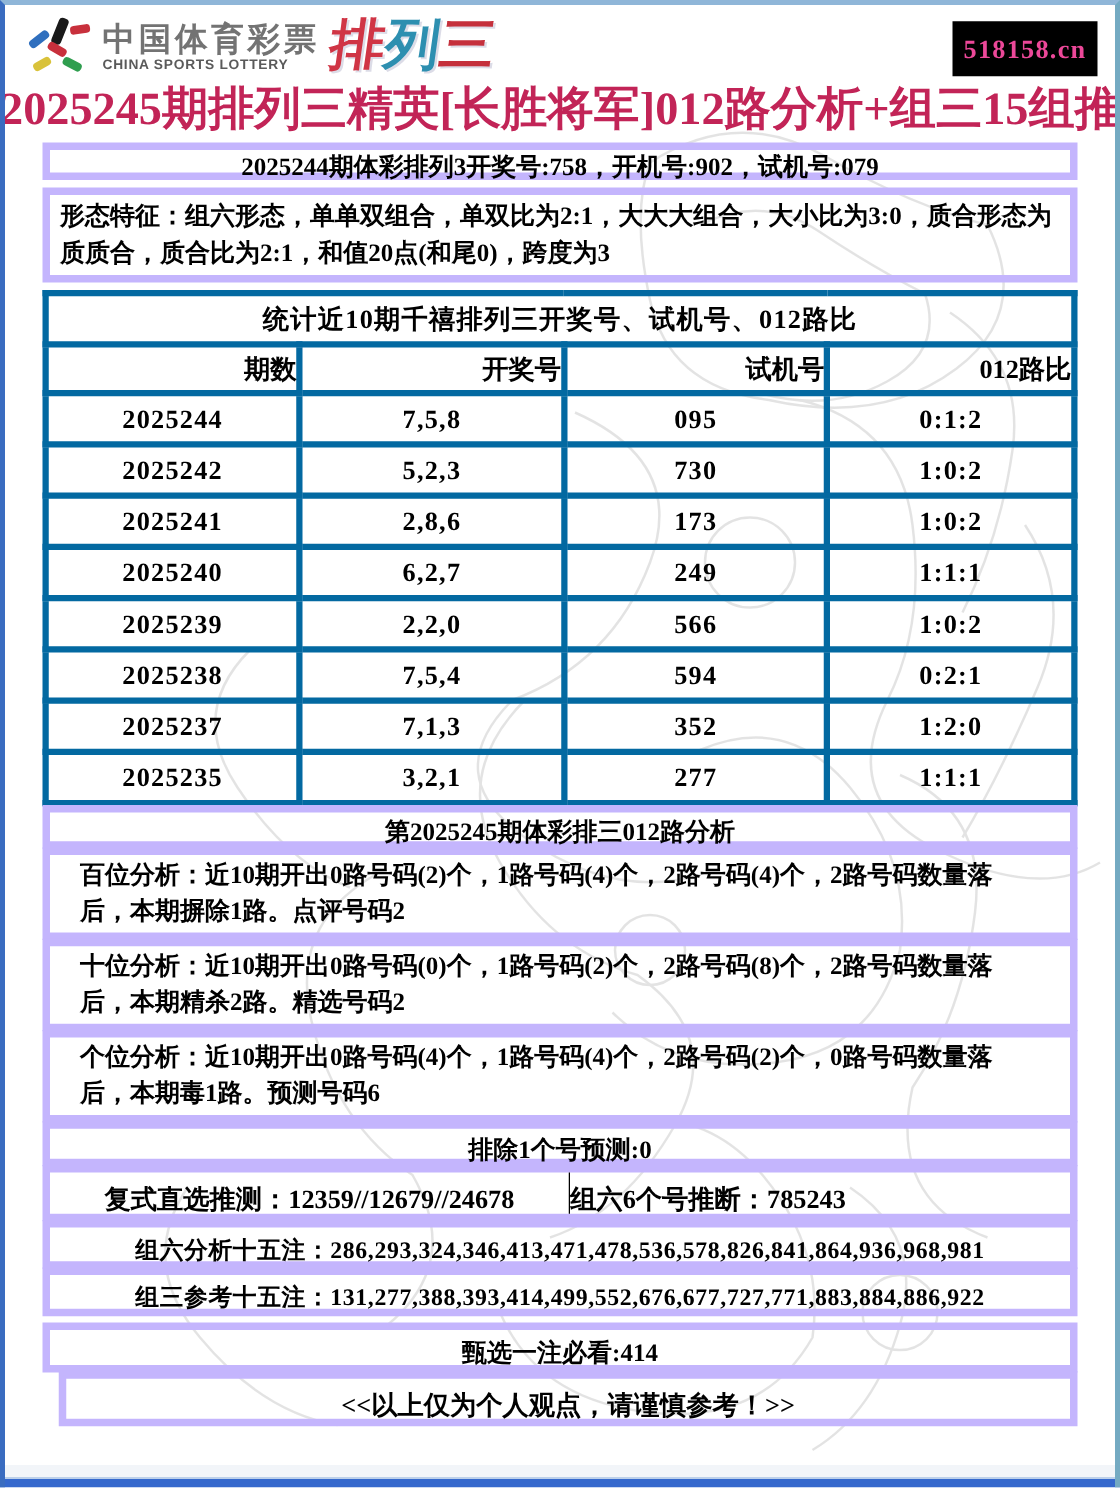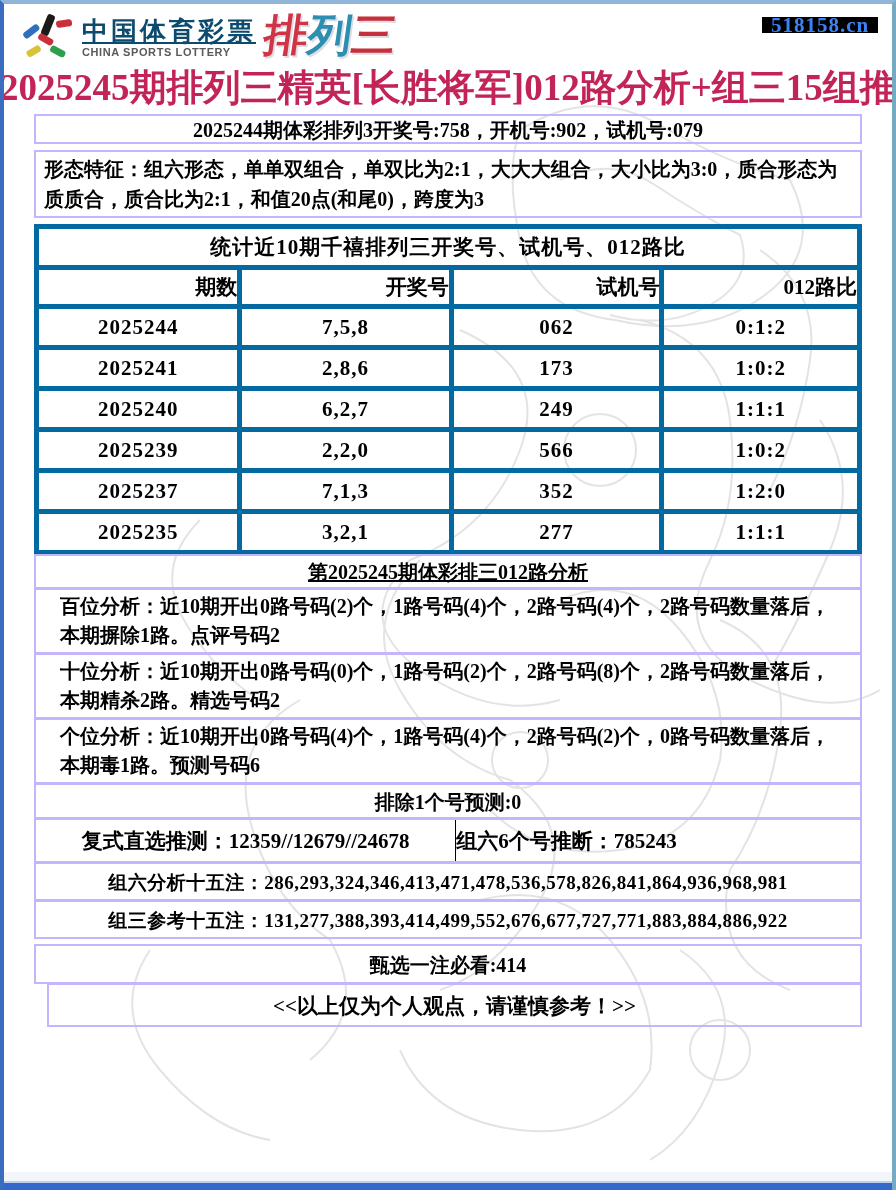--- a/index.html
+++ b/index.html
@@ -22,55 +22,55 @@
     position: absolute; left: 0; right: 0; bottom: 0; height: 18px; z-index: 5;
     background: linear-gradient(#f2f5f9 0 52%, #bcd0ea 52% 62%, #3568cd 62% 100%);
   }
   
   .watermark { position: absolute; inset: 0; z-index: 1; pointer-events: none; }
   
   .header { position: relative; z-index: 3; height: 52px; margin-top: 12px; }
   .logo-row { display: flex; align-items: flex-start; margin-left: 20px; }
   .logo-mark { width: 56px; height: 52px; flex: 0 0 auto; }
   .logo-text { margin-left: 6px; margin-top: 6px; }
-  .logo-cn { font-size: 26px; font-weight: bold; color: #0c4a6e; letter-spacing: 3px;
-             font-family: "Liberation Serif","DejaVu Serif",serif; line-height: 28px; text-decoration: underline; }
+  .logo-cn { font-size: 26px; font-weight: bold; color: #737373; letter-spacing: 3px;
+             font-family: "Liberation Serif","DejaVu Serif",serif; line-height: 28px; }
   .logo-en { font-size: 11px; font-weight: bold; color: #5a5a5a; letter-spacing: 0.6px;
              font-family: "Liberation Sans","DejaVu Sans",sans-serif; line-height: 13px; }
   .brand { display: flex; margin-left: 8px; margin-top: 2px;
            font-size: 44px; line-height: 44px; font-weight: bold;
            transform: skewX(-8deg); text-shadow: 2px 2px 0 rgba(60,60,120,.18); }
   .brand .c0 { color: #d03545; }
   .brand .c1 { color: #2d8fb0; }
   .brand .c2 { color: #c5303c; }
   .badge {
-    position: absolute; top: 5px; right: 18px; width: 116px; height: 16px;
-    background: #000; color: #3b82f6; display: flex; align-items: center; justify-content: center;
+    position: absolute; top: 5px; right: 18px; width: 116px; height: 44px;
+    background: #000; color: #ec4899; display: flex; align-items: center; justify-content: center;
     font-size: 21px; font-weight: bold; letter-spacing: 1px; z-index: 4;
   }
   
   .page-title {
     position: relative; z-index: 3;
     margin-top: 2px; text-align: center; white-space: nowrap;
     font-size: 37px; line-height: 44px; font-weight: bold; color: #c22457;
   }
   
   .content { position: relative; z-index: 3; margin: 4px 34px 0 34px; font-weight: bold; }
-  .bx { border: 2px solid #c4b5fd; background: transparent; }
+  .bx { border: 6px solid #c4b5fd; background: transparent; }
   .draw-row { height: 30px; line-height: 28px; text-align: center; font-size: 20px; }
   .features { margin-top: 6px; padding: 2px 8px; line-height: 30px; font-size: 20px; text-align: left; }
   table.history { margin-top: 6px; width: 100%; border-collapse: collapse; text-align: center; }
   table.history td, table.history th { border: 5px solid #0369a1; font-weight: bold; }
   .tbl-caption td { height: 33px; font-size: 20px; }
   table.history th { height: 39px; font-size: 21px; text-align: right; }
   table.history tbody td { height: 41px; font-size: 21px; letter-spacing: 1px; }
   .col-p { width: 24.7%; } .col-k { width: 25.7%; } .col-s { width: 25.6%; } .col-r { width: 24%; }
   
   .arow { margin-top: -1px; }
-  .a-caption { height: 35px; line-height: 33px; text-align: center; font-size: 20px; text-decoration: underline; }
+  .a-caption { height: 35px; line-height: 33px; text-align: center; font-size: 20px; }
   .a-text { padding: 2px 24px; line-height: 29px; font-size: 20px; text-align: left; }
   .a-exclude { height: 36px; line-height: 34px; text-align: center; font-size: 20px; }
   .a-duplex { display: flex; height: 45px; line-height: 43px; font-size: 21px; }
   .a-duplex .cell-l { width: 51%; border-right: 1px solid #000; text-align: center; }
   .a-duplex .cell-r { flex: 1; text-align: left; }
   .a-wide { height: 39px; line-height: 37px; text-align: center; font-size: 19px; letter-spacing: 0.5px; }
   .a-pick { margin-top: 5px; height: 40px; line-height: 38px; text-align: center; font-size: 20px; }
   .a-disc { height: 44px; line-height: 42px; text-align: center; font-size: 21px; margin-left: 13px; }
 </style>
 </head>
@@ -145,40 +145,52 @@
         <th>期数</th>
         <th>开奖号</th>
         <th>试机号</th>
         <th>012路比</th>
       </tr>
     </tbody>
     <tbody>
         <tr>
           <td>2025244</td>
           <td>7,5,8</td>
-          <td>062</td>
+          <td>095</td>
           <td>0:1:2</td>
+        </tr>
+        <tr>
+          <td>2025242</td>
+          <td>5,2,3</td>
+          <td>730</td>
+          <td>1:0:2</td>
         </tr>
         <tr>
           <td>2025241</td>
           <td>2,8,6</td>
           <td>173</td>
           <td>1:0:2</td>
         </tr>
         <tr>
           <td>2025240</td>
           <td>6,2,7</td>
           <td>249</td>
           <td>1:1:1</td>
         </tr>
         <tr>
           <td>2025239</td>
           <td>2,2,0</td>
           <td>566</td>
           <td>1:0:2</td>
+        </tr>
+        <tr>
+          <td>2025238</td>
+          <td>7,5,4</td>
+          <td>594</td>
+          <td>0:2:1</td>
         </tr>
         <tr>
           <td>2025237</td>
           <td>7,1,3</td>
           <td>352</td>
           <td>1:2:0</td>
         </tr>
         <tr>
           <td>2025235</td>
           <td>3,2,1</td>

